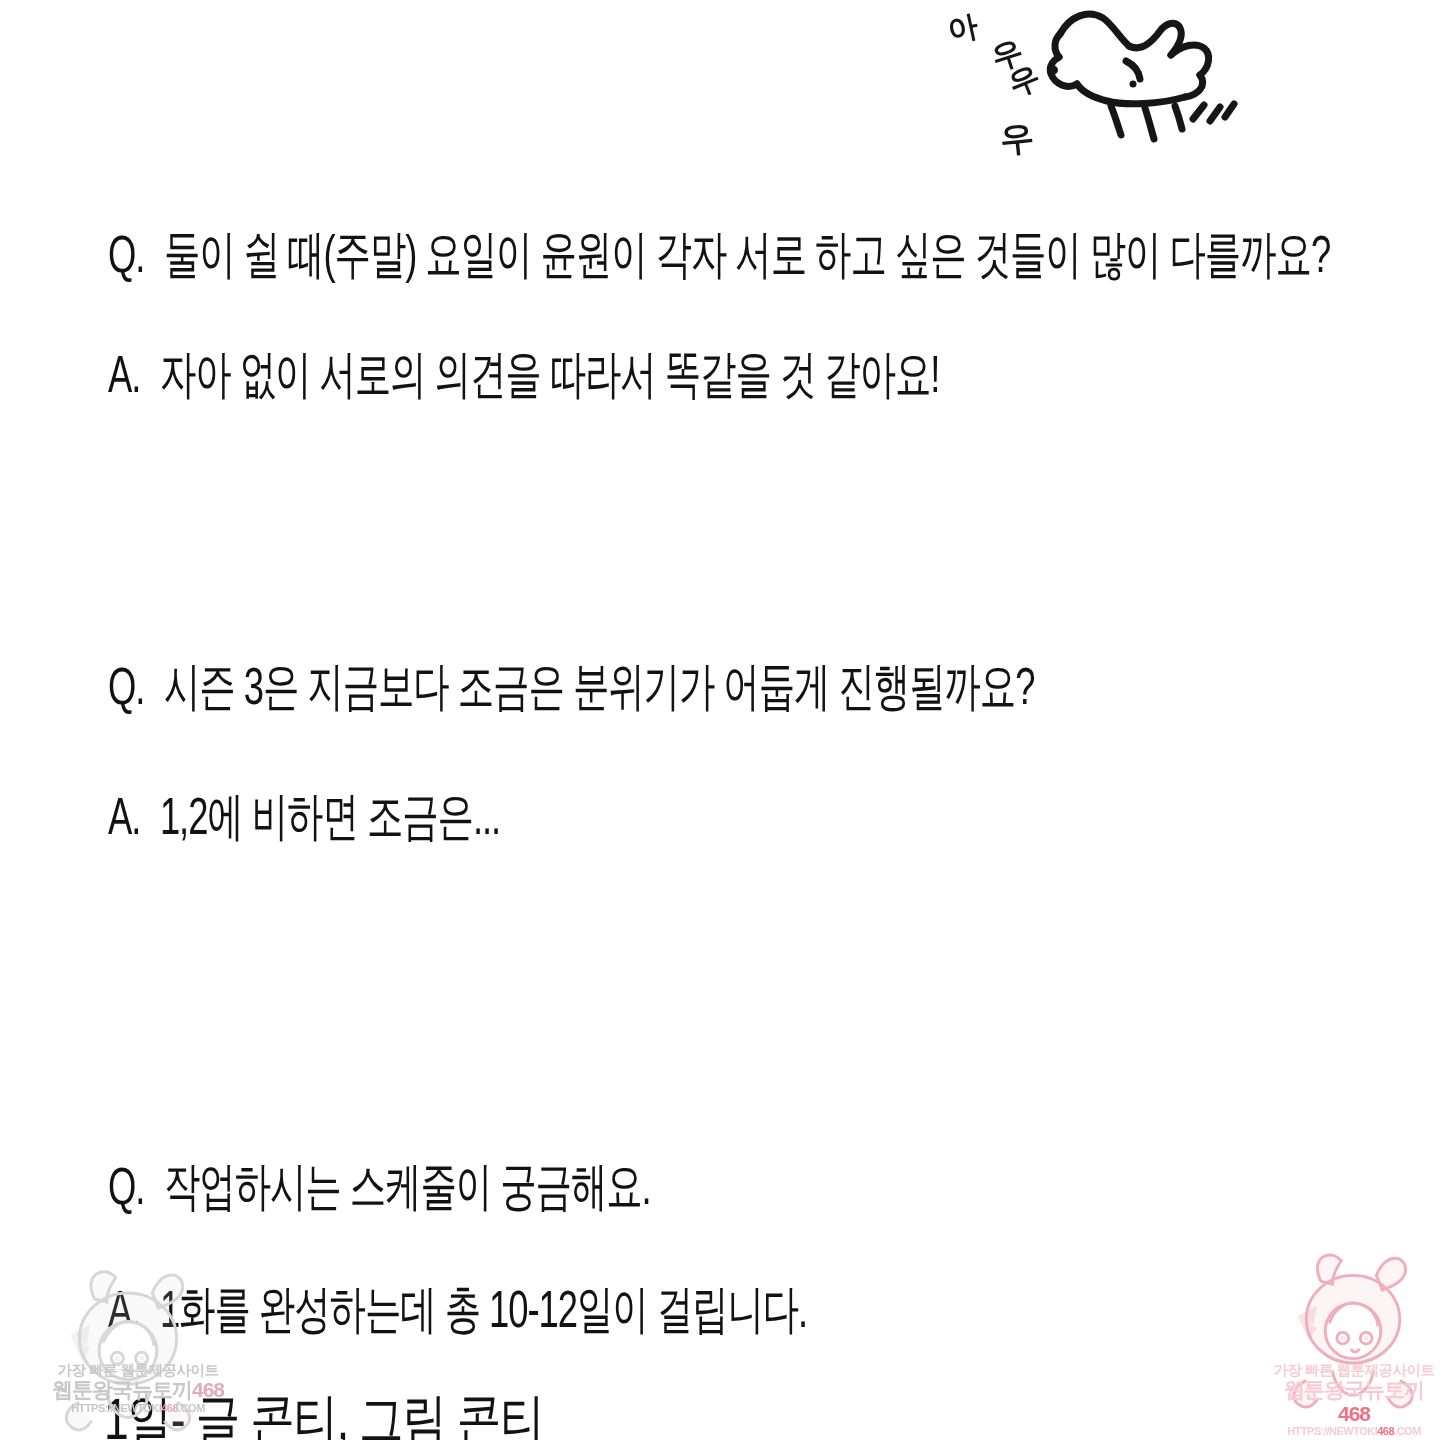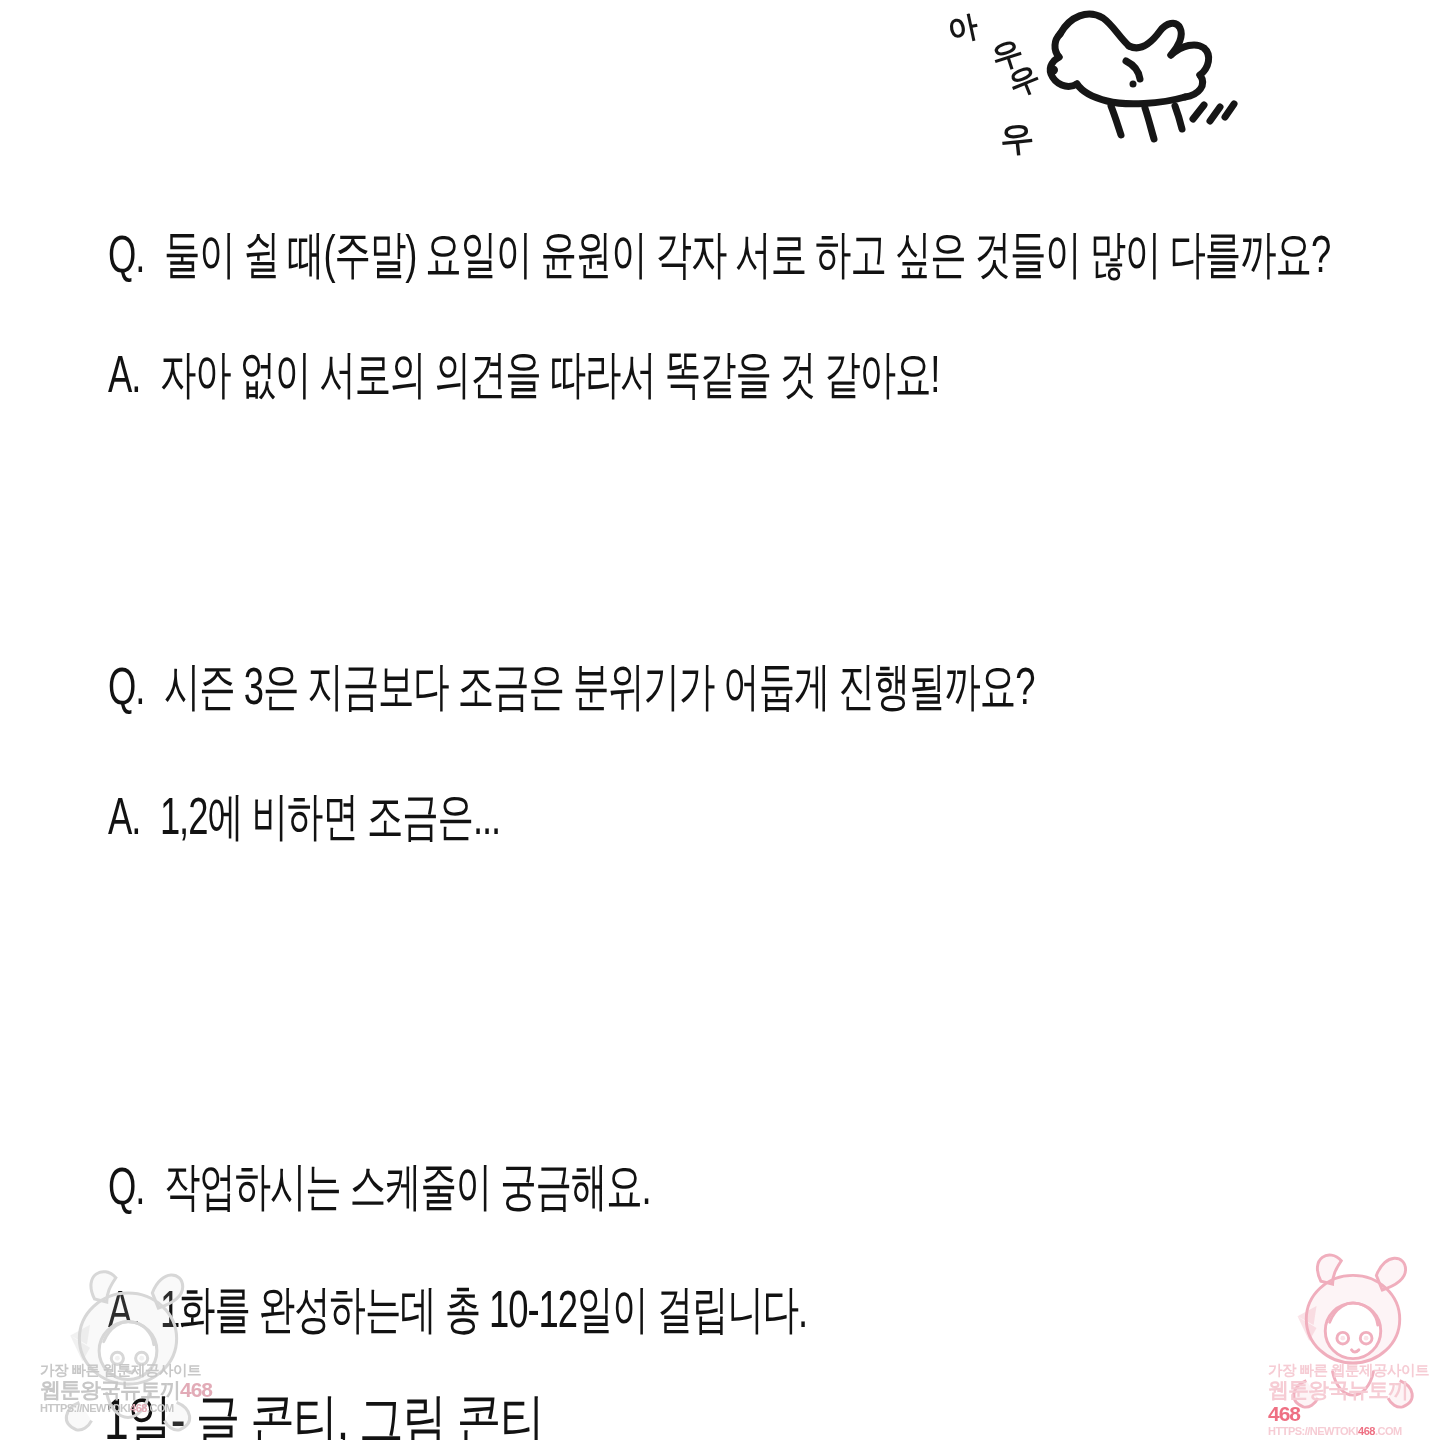--- a/index.html
+++ b/index.html
@@ -53,21 +53,21 @@
     transform-origin: 50% 50%;
   }
   #howl-0 { left: 948px; top: 8px;  font-size: 30px; transform: rotate(-12deg); }
   #howl-1 { left: 992px; top: 34px; font-size: 31px; transform: rotate(-18deg); }
   #howl-2 { left: 1009px; top: 60px; font-size: 31px; transform: rotate(-22deg); }
   #howl-3 { left: 1000px; top: 116px; font-size: 34px; transform: rotate(-6deg); }
 
   
   .wm-text {
     position: absolute;
-    text-align: left;
+    text-align: center;
     font-weight: 700;
     line-height: 1.12;
     z-index: 4;
     transform-origin: 0 0;
   }
   .wm-text .wm-tagline { font-size: 14.5px; letter-spacing: -0.5px; }
   .wm-text .wm-site    { font-size: 21px;   letter-spacing: -1px; }
   .wm-text .wm-url     { font-size: 11px; letter-spacing: -0.5px; }
 
   .wm-text-left  { left: 40px;   top: 1362px; width: 196px; color: #c7c7c7; }

